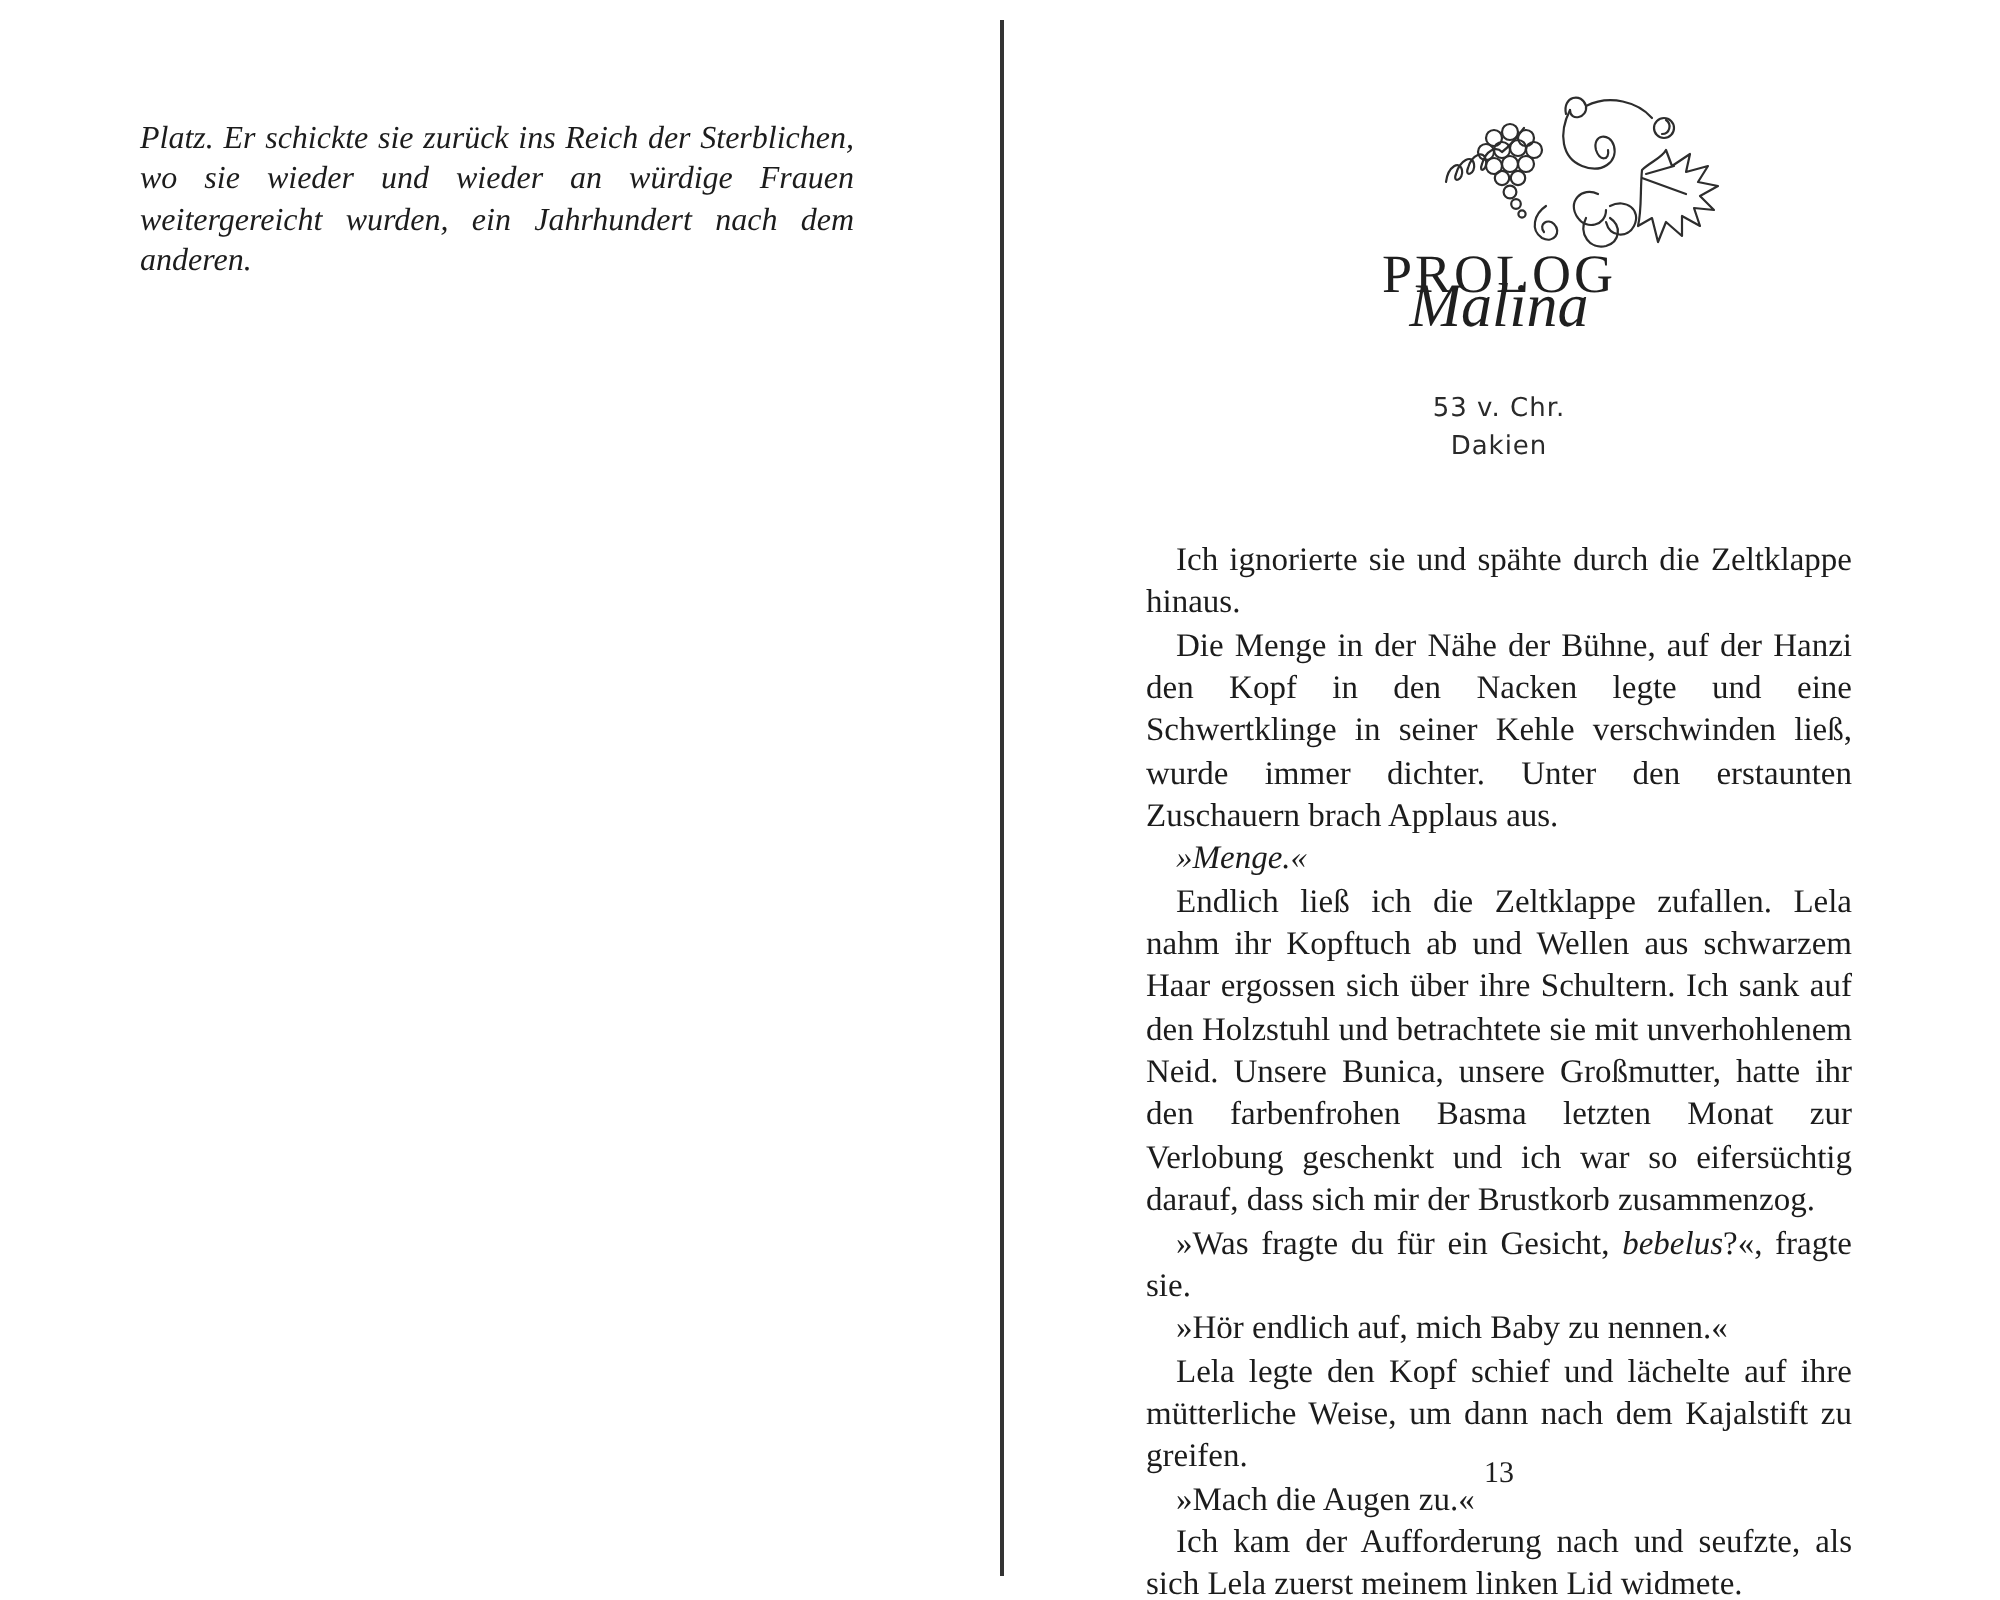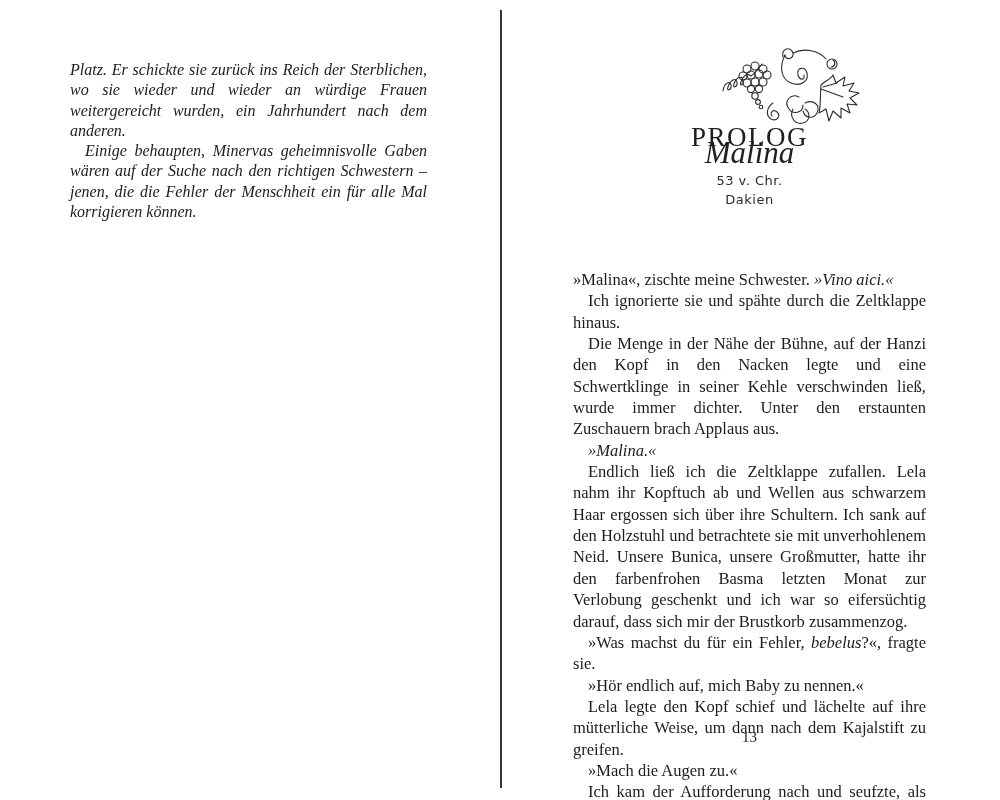--- a/index.html
+++ b/index.html
@@ -58,21 +58,21 @@
     margin-top: 24px;
   }
   .chapter-title {
     top: 136px;
     font-size: 31px;
     line-height: 1.1;
     color: #1f1f1f;
     font-style: italic;
   }
   .dateline {
-    top: 172px;
+    top: 196px;
     font-family: "DejaVu Sans", sans-serif;
     font-size: 13px;
     line-height: 18.5px;
     letter-spacing: 0.5px;
     color: #2a2a2a;
     text-align: center;
   }
   .right-text {
     position: absolute;
     left: 573px;
@@ -106,21 +106,20 @@
     stroke-linejoin: round;
   }
 </style>
 </head>
 <body>
 
 <div class="spread">
 
   <div class="left-text">
       <p class="para"><span class="it">Platz. Er schickte sie zurück ins Reich der Sterblichen, wo sie wieder und wieder an würdige Frauen weitergereicht wurden, ein Jahrhundert nach dem anderen.</span></p>
-      <p class="para indent"><span class="it">Einige behaupten, Minervas geheimnisvolle Gaben wären auf der Suche nach den richtigen Schwestern – jenen, die die Fehler der Menschheit ein für alle Mal korrigieren können.</span></p>
     </div>
 
   <div class="divider"></div>
 
   <div class="ornament">
     <svg viewBox="0 0 140 82" width="140" height="82" xmlns="http://www.w3.org/2000/svg">
 
       <path d="M2,46 C3,38 9,35 10,40 C11,45 5,47 7,42 C9,35 15,32 16,37 C17,42 11,44 13,39 C15,32 21,30 22,35 C23,40 18,42 20,37 C22,30 27,28 30,31 C34,28 38,23 41,19"></path>
 
       <circle cx="26" cy="24" r="4"></circle>
@@ -160,26 +159,25 @@
 
   <div class="right-col chapter-label">PROLOG</div>
   <div class="right-col chapter-title">Malina</div>
 
   <div class="right-col dateline">
     <div>53 v. Chr.</div>
     <div>Dakien</div>
   </div>
 
   <div class="right-text">
-      <p class="para"><span>»Malina«, zischte meine Schwester. </span><span class="it">»Vino aici.«</span></p>
       <p class="para indent"><span>Ich ignorierte sie und spähte durch die Zeltklappe hinaus.</span></p>
       <p class="para indent"><span>Die Menge in der Nähe der Bühne, auf der Hanzi den Kopf in den Nacken legte und eine Schwertklinge in seiner Kehle verschwinden ließ, wurde immer dichter. Unter den erstaunten Zuschauern brach Applaus aus.</span></p>
-      <p class="para indent"><span class="it">»Malina.«</span></p>
+      <p class="para indent"><span class="it">»Menge.«</span></p>
       <p class="para indent"><span>Endlich ließ ich die Zeltklappe zufallen. Lela nahm ihr Kopftuch ab und Wellen aus schwarzem Haar ergossen sich über ihre Schultern. Ich sank auf den Holzstuhl und betrachtete sie mit unverhohlenem Neid. Unsere Bunica, unsere Großmutter, hatte ihr den farbenfrohen Basma letzten Monat zur Verlobung geschenkt und ich war so eifersüchtig darauf, dass sich mir der Brustkorb zusammenzog.</span></p>
-      <p class="para indent"><span>»Was machst du für ein Fehler, </span><span class="it">bebelus</span><span>?«, fragte sie.</span></p>
+      <p class="para indent"><span>»Was fragte du für ein Gesicht, </span><span class="it">bebelus</span><span>?«, fragte sie.</span></p>
       <p class="para indent"><span>»Hör endlich auf, mich Baby zu nennen.«</span></p>
       <p class="para indent"><span>Lela legte den Kopf schief und lächelte auf ihre mütterliche Weise, um dann nach dem Kajalstift zu greifen.</span></p>
       <p class="para indent"><span>»Mach die Augen zu.«</span></p>
       <p class="para indent"><span>Ich kam der Aufforderung nach und seufzte, als sich Lela zuerst meinem linken Lid widmete.</span></p>
     </div>
 
   <div class="right-col page-number">13</div>
 
 </div>
 

